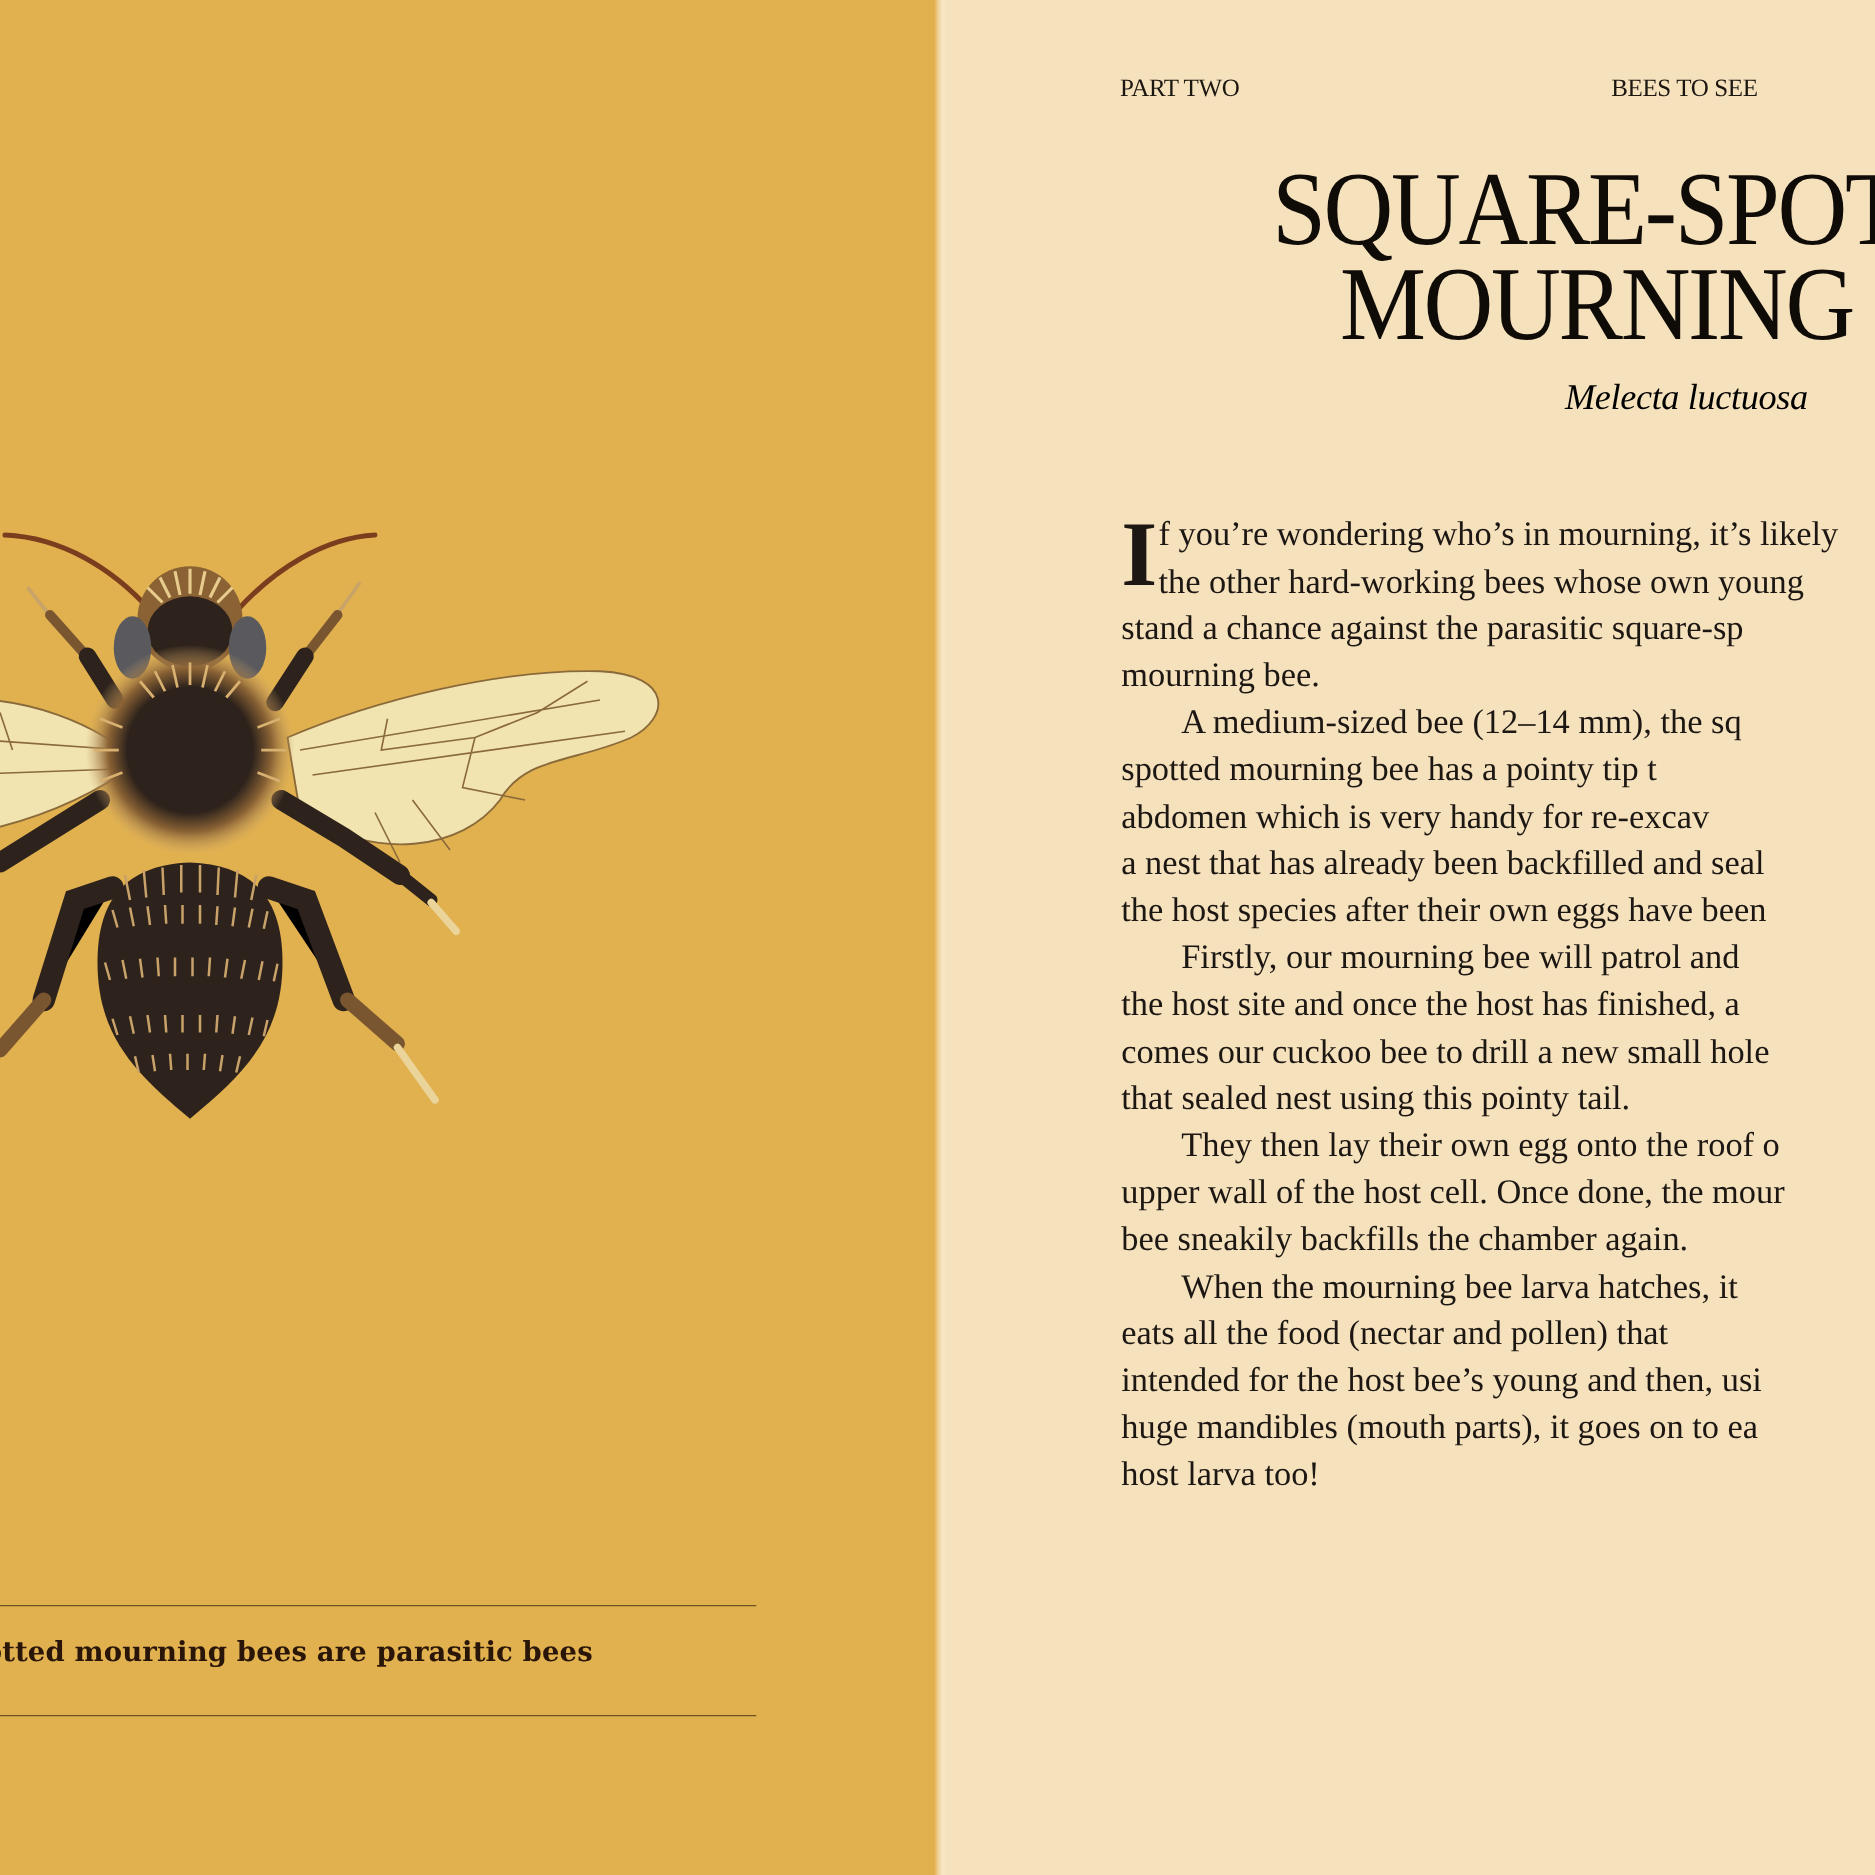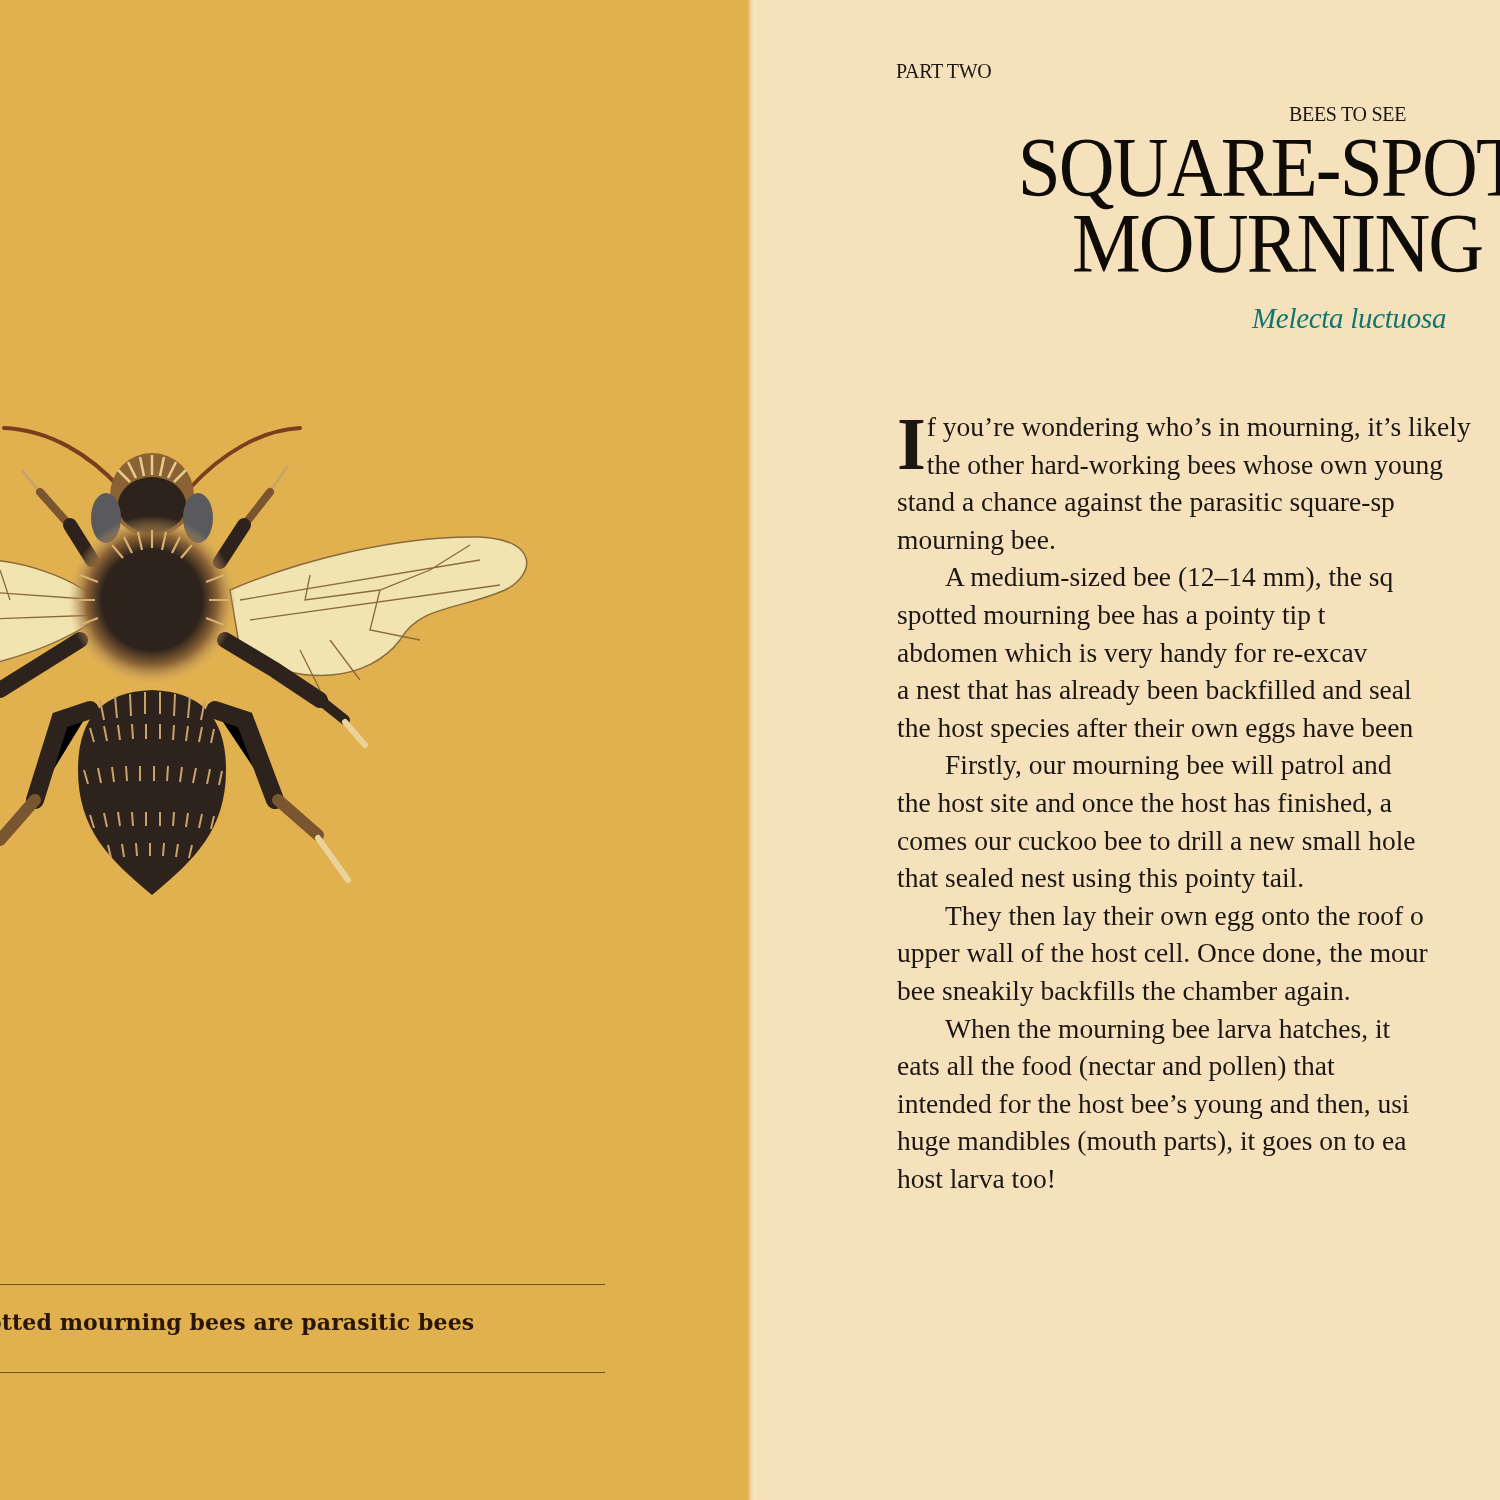--- a/index.html
+++ b/index.html
@@ -12,28 +12,28 @@
     .bee { position:absolute; left:0; top:0; width:750px; height:1000px; }
 
     .caption-rule { position:absolute; left:0; width:605px; height:0; border-top:1.6px solid #6E5420; }
     .caption-rule.top { top:1284px; }
     .caption-rule.bottom { top:1372px; }
     .caption { position:absolute; left:-13px; top:1309px; white-space:nowrap;
       font-family:"DejaVu Serif", serif; font-weight:bold; font-size:22px; color:#2A1608; letter-spacing:0.1px; }
 
     .running-head { position:absolute; top:60px; font-family:"Liberation Serif", serif; font-size:20px; color:#1B1610; letter-spacing:-0.3px; }
     .rh-left { left:146px; }
-    .rh-right { left:539px;margin-top:43px; }
+    .rh-right { left:539px; }
 
     .title { position:absolute; top:130px; left:0; width:1000px; font-family:"Liberation Serif", serif;
       font-size:84px; line-height:76px; color:#0F0C08; letter-spacing:-2px; white-space:nowrap; transform:scaleX(0.92); transform-origin:left top; }
     .title .l1 { position:absolute; left:291px; top:0; }
     .title .l2 { position:absolute; left:350px; top:76px; }
     .species { position:absolute; top:302px; left:502px; font-family:"Liberation Serif", serif; font-style:italic;
-      font-size:29px; color:#0f766e; white-space:nowrap; letter-spacing:-0.3px; }
+      font-size:29px; color:#000000; white-space:nowrap; letter-spacing:-0.3px; }
 
     .body-text { position:absolute; top:408px; left:147px; width:640px; font-family:"Liberation Serif", serif;
       font-size:27.5px; line-height:37.6px; color:#1C1712; }
     .body-text .line { white-space:nowrap; display:block; height:37.6px; }
     .body-text .indent { padding-left:48px; }
     .dropcap { float:left; font-size:74px; line-height:60px; margin-top:6px; margin-right:1px; font-weight:bold; }
 
     .page-number { position:absolute; left:583px; top:1413px; font-family:"DejaVu Serif", serif; font-weight:bold;
       font-size:38px; color:#15803d; letter-spacing:-2px; }
   </style>

